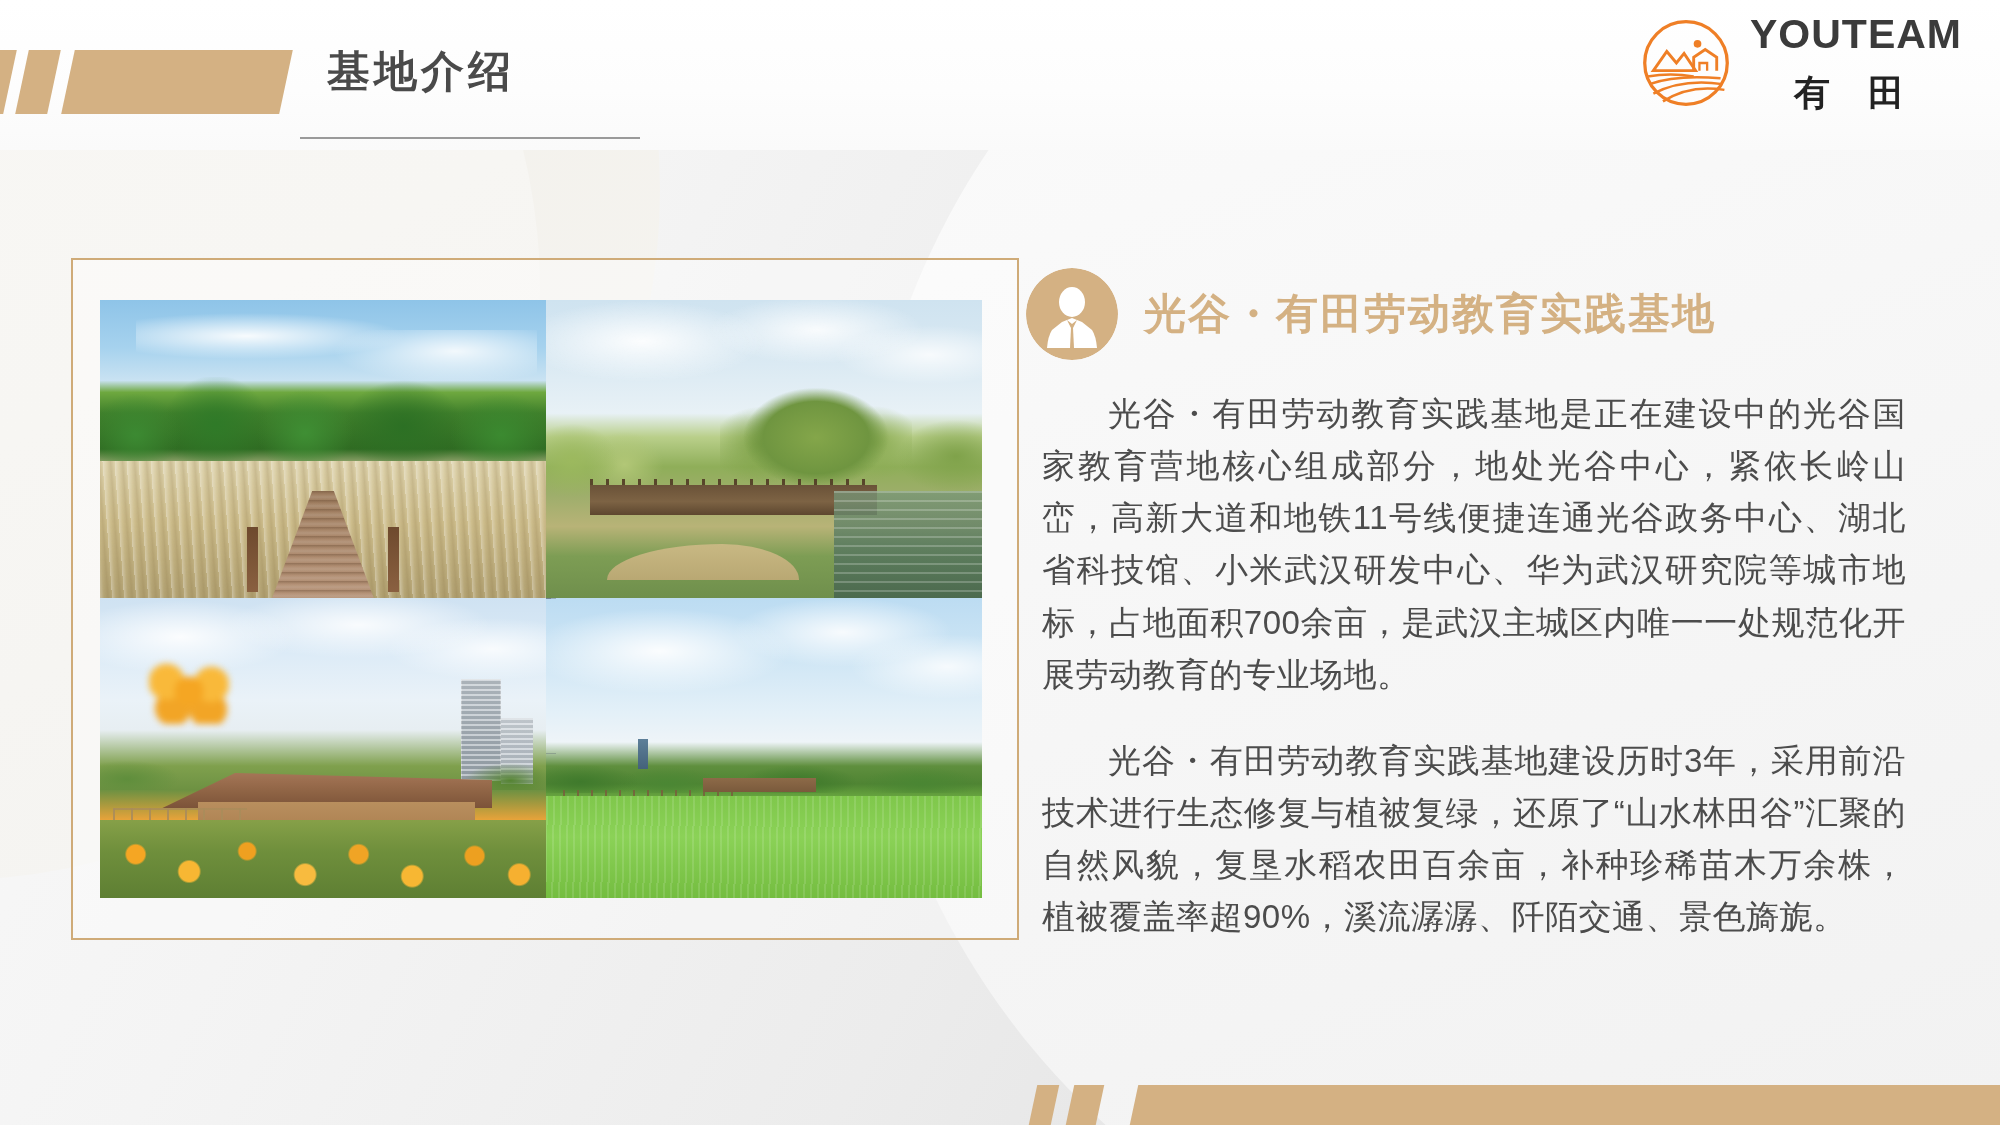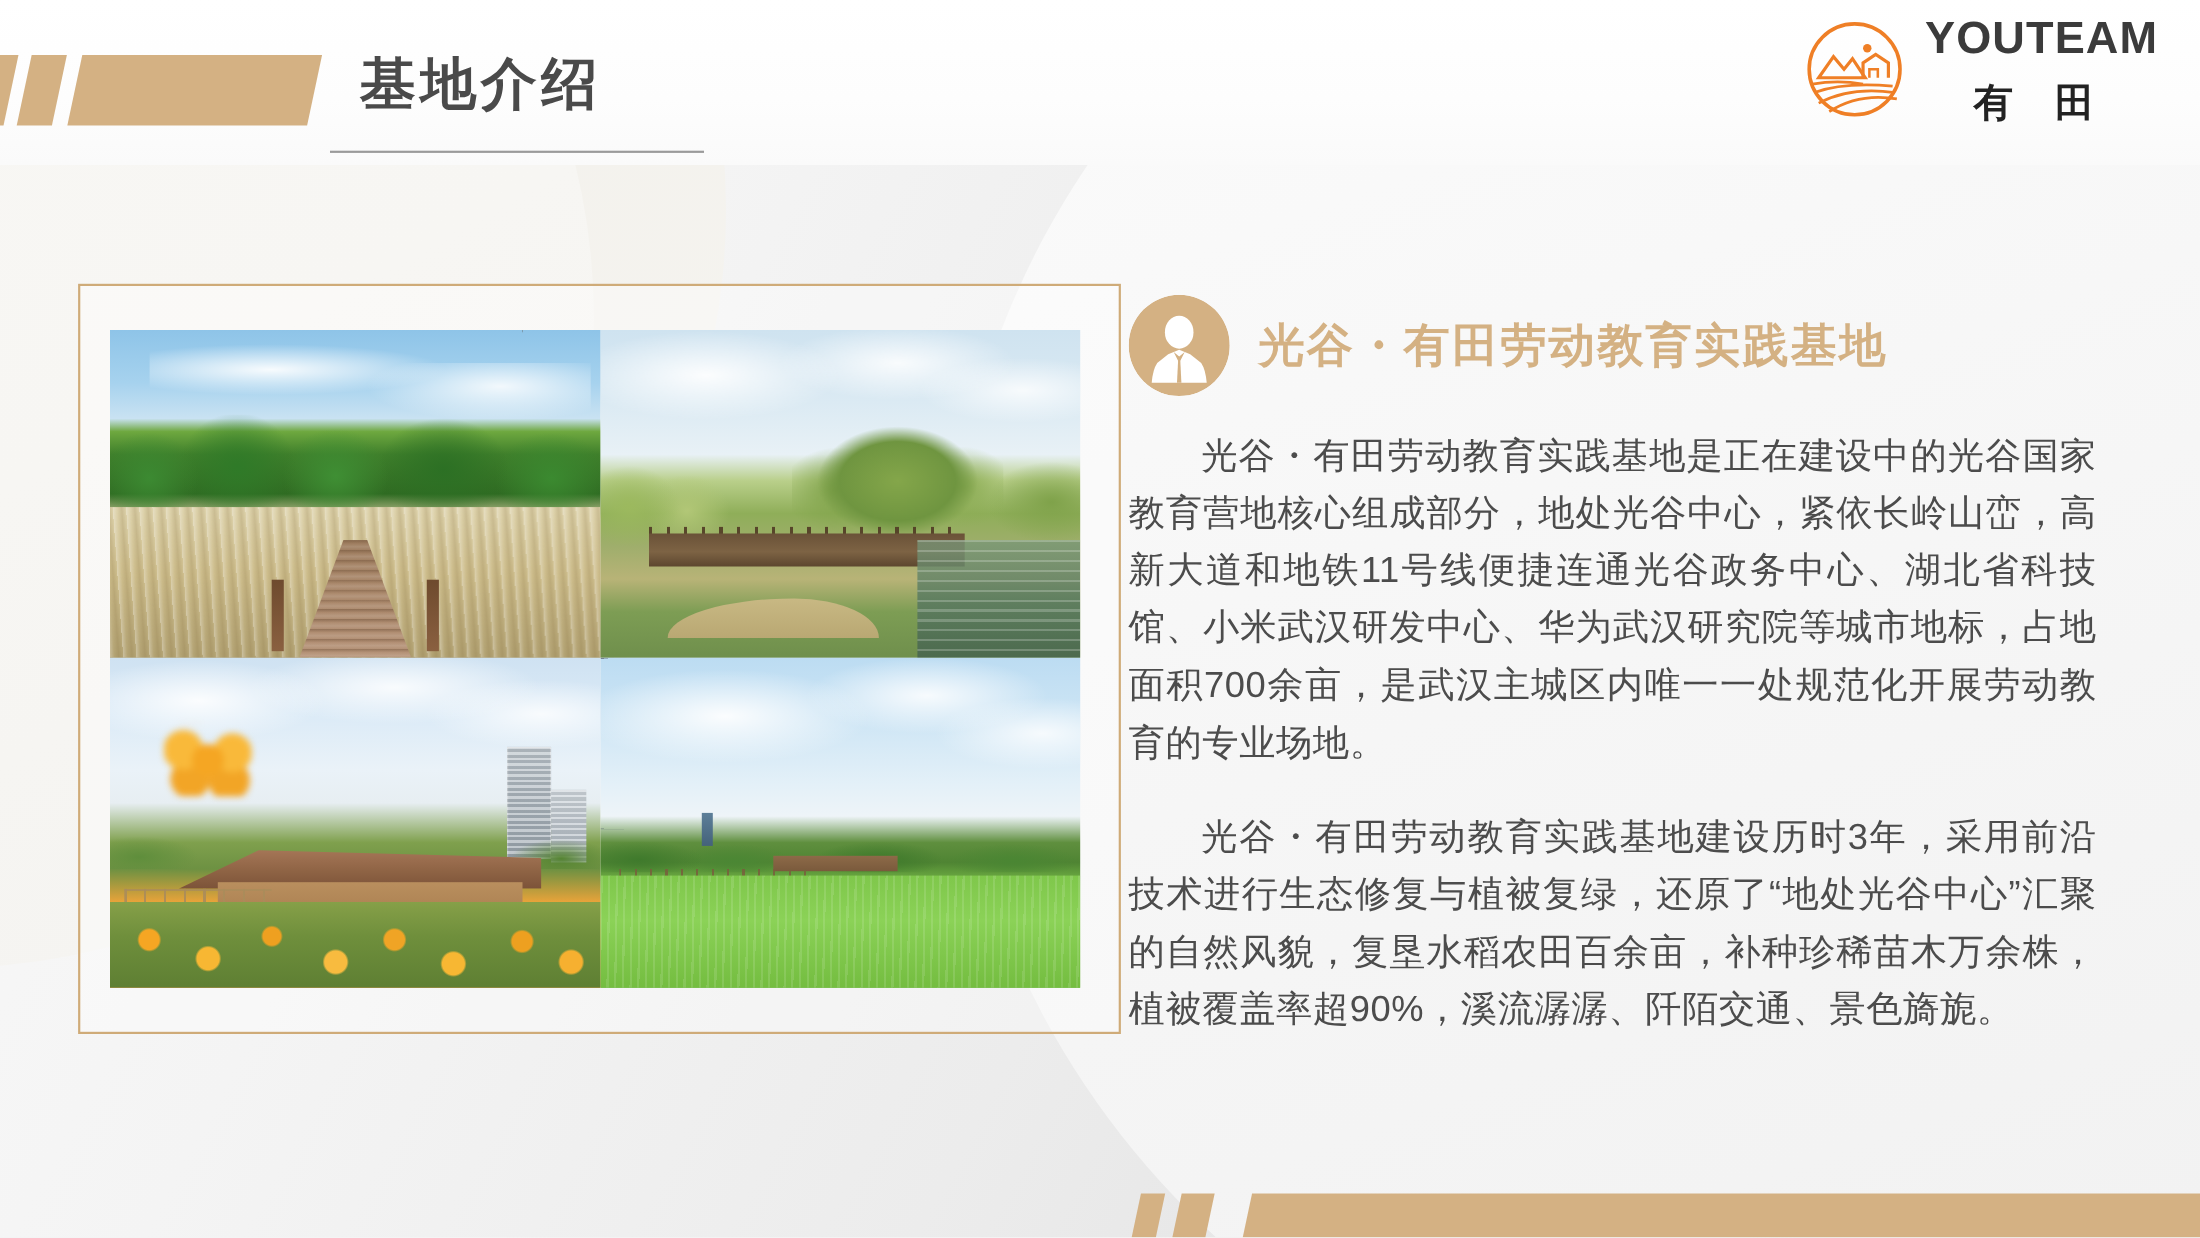--- a/index.html
+++ b/index.html
@@ -99,21 +99,21 @@
   }
   .slash-br.b1 { right: -14px; width: 880px; }
   .slash-br.b2 { right: 900px; width: 30px; }
   .slash-br.b3 { right: 945px; width: 22px; }
 
   
   .page-title {
     position: absolute;
     left: 327px;
     top: 43px;
-    font-size: 51px;
+    font-size: 43px;
     font-weight: bold;
     letter-spacing: 4px;
     color: #4a4a4a;
   }
   .title-rule {
     position: absolute;
     left: 300px;
     top: 137px;
     width: 340px;
     height: 2px;
@@ -452,21 +452,21 @@
     font-weight: bold;
     letter-spacing: 2px;
     white-space: nowrap;
   }
   .para {
     font-size: 33px;
     line-height: 1.58;
     color: #4c4c4c;
     text-indent: 2em;
     text-align: justify;
-    margin: 0 0 34px 0;
+    margin: 0 0 34px 16px;
     letter-spacing: 0.5px;
   }
 </style>
 </head>
 <body>
 
 <div class="slide">
 
   <div class="bg-base"></div>
   <div class="bg-white-right"></div>
@@ -561,21 +561,21 @@
           <ellipse cx="46" cy="34" rx="13" ry="15" fill="#ffffff"></ellipse>
           <path d="M46 50 L36 54 L26 62 Q22 68 21 80 L71 80 Q70 68 66 62 L56 54 Z" fill="#ffffff"></path>
           <path d="M41 52 L46 62 L51 52 L46 56 Z" fill="#d4b183"></path>
           <path d="M45 60 L47 60 L48 80 L44 80 Z" fill="#d4b183"></path>
         </svg>
       </span>
       <span class="section-title" style="color: rgb(212, 177, 131);">光谷・有田劳动教育实践基地</span>
     </div>
 
     <p class="para" style="color: rgb(76, 76, 76);">光谷・有田劳动教育实践基地是正在建设中的光谷国家教育营地核心组成部分，地处光谷中心，紧依长岭山峦，高新大道和地铁11号线便捷连通光谷政务中心、湖北省科技馆、小米武汉研发中心、华为武汉研究院等城市地标，占地面积700余亩，是武汉主城区内唯一一处规范化开展劳动教育的专业场地。</p>
-    <p class="para" style="color: rgb(76, 76, 76);">光谷・有田劳动教育实践基地建设历时3年，采用前沿技术进行生态修复与植被复绿，还原了“地处光谷中心”汇聚的自然风貌，复垦水稻农田百余亩，补种珍稀苗木万余株，植被覆盖率超90%，溪流潺潺、阡陌交通、景色旖旎。</p>
+    <p class="para" style="color: rgb(76, 76, 76);">光谷・有田劳动教育实践基地建设历时3年，采用前沿技术进行生态修复与植被复绿，还原了“山水林田谷”汇聚的自然风貌，复垦水稻农田百余亩，补种珍稀苗木万余株，植被覆盖率超90%，溪流潺潺、阡陌交通、景色旖旎。</p>
   </div>
 
   <div class="slash-group-br">
     <div class="slash-br b1" style="background: rgb(212, 177, 131);"></div>
     <div class="slash-br b2" style="background: rgb(212, 177, 131);"></div>
     <div class="slash-br b3" style="background: rgb(212, 177, 131);"></div>
   </div>
 
 </div>
 

